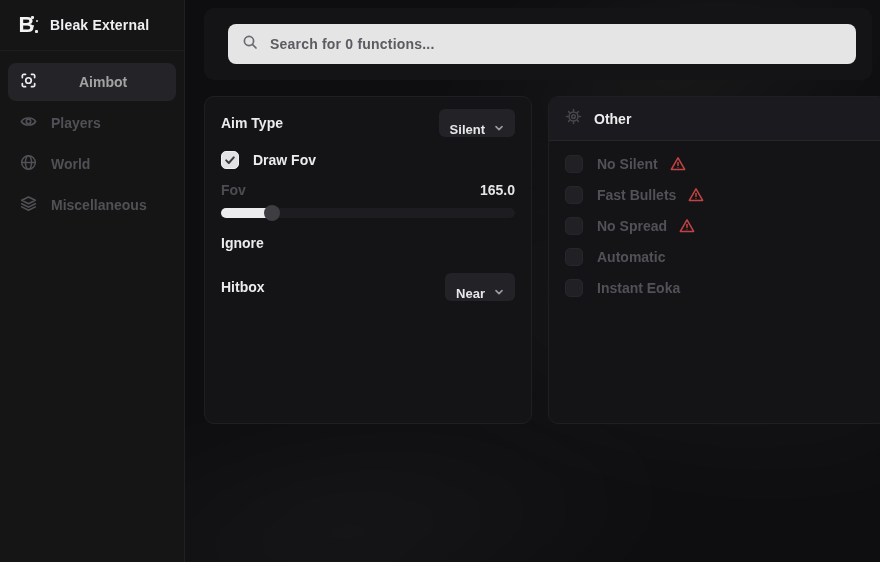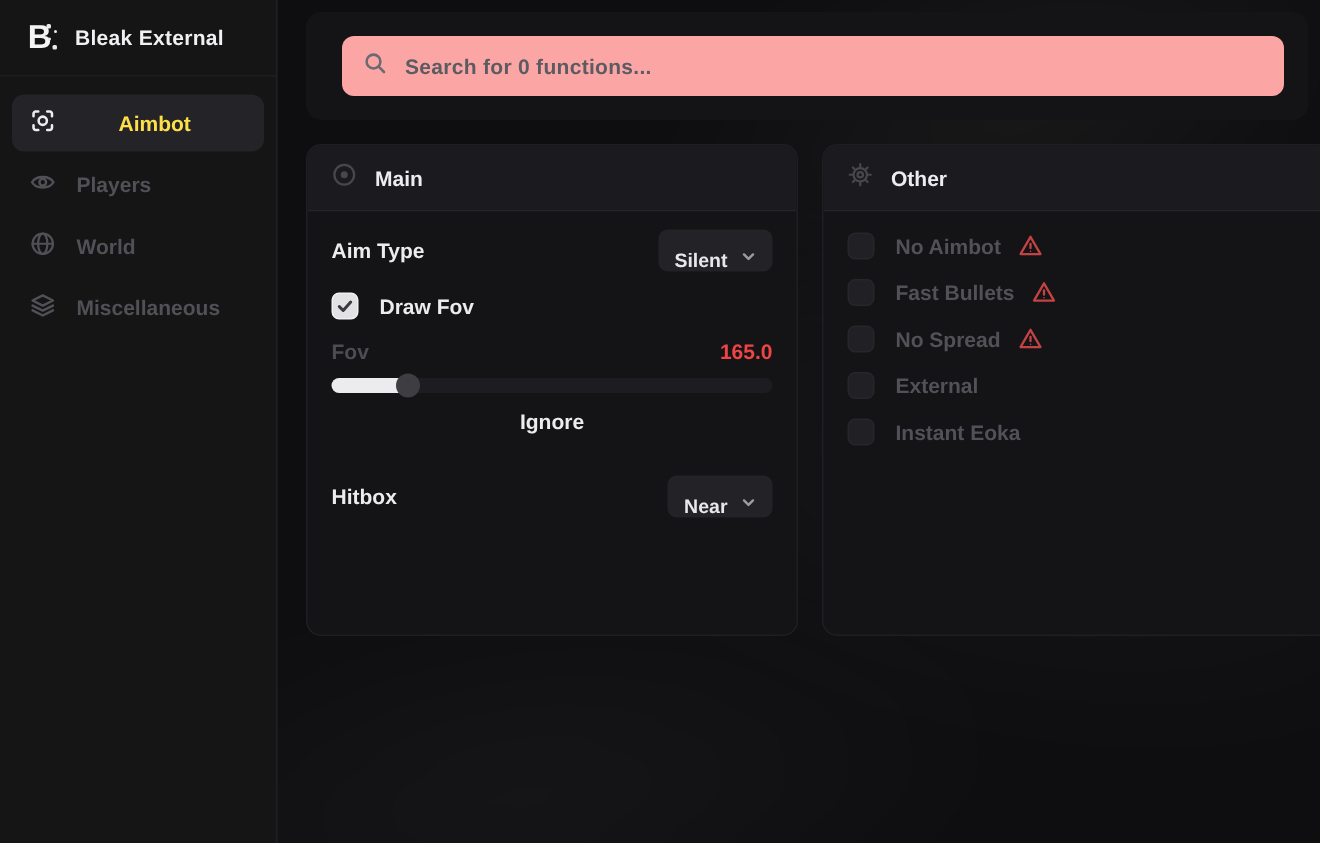--- a/index.html
+++ b/index.html
@@ -38,31 +38,31 @@
   .logo-dots i:nth-child(4){ left: 6px; top: 15px; width: 3px; height: 3px; }
   .app-title { font-size: 14px; font-weight: bold; color: #f0f0f2; letter-spacing: .2px; }
 
   .nav { padding: 12px 8px; display: flex; flex-direction: column; gap: 3px; }
   .nav-item {
     display: flex; align-items: center; gap: 14px;
     height: 38px; padding: 0 12px; border-radius: 8px;
     font-size: 14px; font-weight: bold; color: #505056; cursor: pointer;
   }
   .nav-item svg { flex: 0 0 auto; stroke: #505056; }
-  .nav-item.active { background: #242428; color: #fde047; gap: 42px; }
+  .nav-item.active { background: #242428; color: #a3a3a3; gap: 42px; }
   .nav-item.active svg { stroke: #ededef; }
 
   
   .search-card {
     position: absolute; left: 204px; top: 8px; width: 668px; height: 72px;
     background: #141417; border-radius: 10px; z-index: 2;
   }
   .search-input {
     position: absolute; left: 24px; top: 16px; right: 16px; height: 40px;
-    background: #fca5a5; border-radius: 8px;
+    background: #e5e5e5; border-radius: 8px;
     display: flex; align-items: center; gap: 12px; padding: 0 14px;
   }
   .search-placeholder { font-size: 14px; font-weight: bold; color: #5b5b62; letter-spacing: .2px; }
 
   .panel {
     position: absolute; top: 96px; background: #141417;
     border: 1px solid #1f1f23; border-radius: 10px; z-index: 2;
   }
   .panel-main { left: 204px; width: 328px; height: 328px; }
   .panel-other { left: 548px; width: 340px; height: 328px; }
@@ -92,21 +92,21 @@
     min-width: 32px; height: 26px; padding: 0 7px; border-radius: 6px;
     background: #232327; display: flex; align-items: center; justify-content: center;
     font-size: 11px; font-weight: bold; color: #e8e8ea; cursor: pointer;
   }
   .dropdown {
     height: 28px; padding: 0 11px; border-radius: 6px; background: #232327;
     display: flex; align-items: flex-end; gap: 9px; cursor: pointer;
   }
   .dropdown-value { font-size: 13px; font-weight: bold; color: #e8e8ea; }
 
-  .slider-value { font-size: 14px; font-weight: bold; color: #ef4444; }
+  .slider-value { font-size: 14px; font-weight: bold; color: #e5e5e5; }
   .slider {
     position: relative; height: 16px; margin: 6px 0 8px 0; cursor: pointer;
   }
   .slider-track {
     position: absolute; left: 0; right: 0; top: 3px; height: 10px;
     border-radius: 5px; background: #1d1d21;
   }
   .slider-fill {
     position: absolute; left: 0; top: 3px; height: 10px;
     border-radius: 5px; background: #ececee;
@@ -114,21 +114,21 @@
   .slider-thumb {
     position: absolute; top: 0; width: 16px; height: 16px; margin-left: -6px;
     border-radius: 50%; background: #3d3d42;
   }
 
   .other-row { display: flex; align-items: center; height: 22px; margin-bottom: 9px; }
   .other-label { font-size: 14px; font-weight: bold; color: #515157; margin-left: 14px; }
   .warn { margin-left: 11px; display: flex; }
 
   .mb10 { margin-bottom: 10px; } .mb8 { margin-bottom: 8px; }
-  .mb16 { margin-bottom: 16px; flex-direction: column; } .mb4 { margin-bottom: 4px; gap: 36px; }
+  .mb16 { margin-bottom: 16px; } .mb4 { margin-bottom: 4px; gap: 36px; }
   .h26 { height: 26px; } .h28 { height: 28px; } .h18 { height: 18px; }
 </style>
 </head>
 <body>
 
 <div class="smoke smoke1"></div>
 <div class="smoke smoke2"></div>
 <div class="smoke smoke3"></div>
 
 <aside class="sidebar">
@@ -195,29 +195,20 @@
       <svg width="16" height="16" viewBox="0 0 16 16" fill="none" stroke="#6a6a71" stroke-width="1.7" stroke-linecap="round">
         <circle cx="7" cy="7" r="4.6"></circle>
         <path d="M10.6 10.6 L14 14"></path>
       </svg>
     </span>
     <span class="search-placeholder">Search for 0 functions...</span>
   </div>
 </div>
 
 <section class="panel panel-main">
-  <div class="panel-header">
-    <span>
-      <svg width="17" height="17" viewBox="0 0 16 16" fill="none" stroke="#47474c" stroke-width="1.4">
-        <circle cx="8" cy="8" r="6.2"></circle>
-        <circle cx="8" cy="8" r="2.2" fill="#47474c" stroke="none"></circle>
-      </svg>
-    </span>
-    <span class="panel-title">Main</span>
-  </div>
   <div class="panel-body">
 
 
     <div class="row h28 mb10">
       <span class="plain-label">Aim Type</span>
       <span class="spacer"></span>
       <span class="dropdown">
         <span class="dropdown-value">Silent</span>
         <span>
           <svg width="10" height="10" viewBox="0 0 10 10" fill="none" stroke="#9b9ba1" stroke-width="1.6" stroke-linecap="round" stroke-linejoin="round">
@@ -277,21 +268,21 @@
         <circle cx="8" cy="8" r="1.7"></circle>
         <path d="M8 1.4 V3 M8 13 V14.6 M1.4 8 H3 M13 8 H14.6 M3.4 3.4 L4.5 4.5 M11.5 11.5 L12.6 12.6 M12.6 3.4 L11.5 4.5 M4.5 11.5 L3.4 12.6"></path>
       </svg>
     </span>
     <span class="panel-title">Other</span>
   </div>
   <div class="panel-body">
 
     <div class="other-row">
       <span class="checkbox unchecked"></span>
-      <span class="other-label">No Aimbot</span>
+      <span class="other-label">No Silent</span>
       <span class="warn">
         <svg width="18" height="18" viewBox="0 0 20 20" fill="none" stroke="#c24343" stroke-width="1.7" stroke-linejoin="round" stroke-linecap="round">
           <path d="M10 3.2 L17.4 16 H2.6 Z"></path>
             <path d="M10 8.4 V11.6"></path>
             <circle cx="10" cy="13.9" r="0.6" fill="#c24343" stroke="none"></circle>
         </svg>
       </span>
     </div>
 
 
@@ -314,21 +305,21 @@
         <svg width="18" height="18" viewBox="0 0 20 20" fill="none" stroke="#c24343" stroke-width="1.7" stroke-linejoin="round" stroke-linecap="round">
           <path d="M10 3.2 L17.4 16 H2.6 Z"></path>
             <path d="M10 8.4 V11.6"></path>
             <circle cx="10" cy="13.9" r="0.6" fill="#c24343" stroke="none"></circle>
         </svg>
       </span>
     </div>
 
     <div class="other-row">
       <span class="checkbox unchecked"></span>
-      <span class="other-label">External</span>
+      <span class="other-label">Automatic</span>
     </div>
 
     <div class="other-row">
       <span class="checkbox unchecked"></span>
       <span class="other-label">Instant Eoka</span>
     </div>
 
   </div>
 </section>
 

